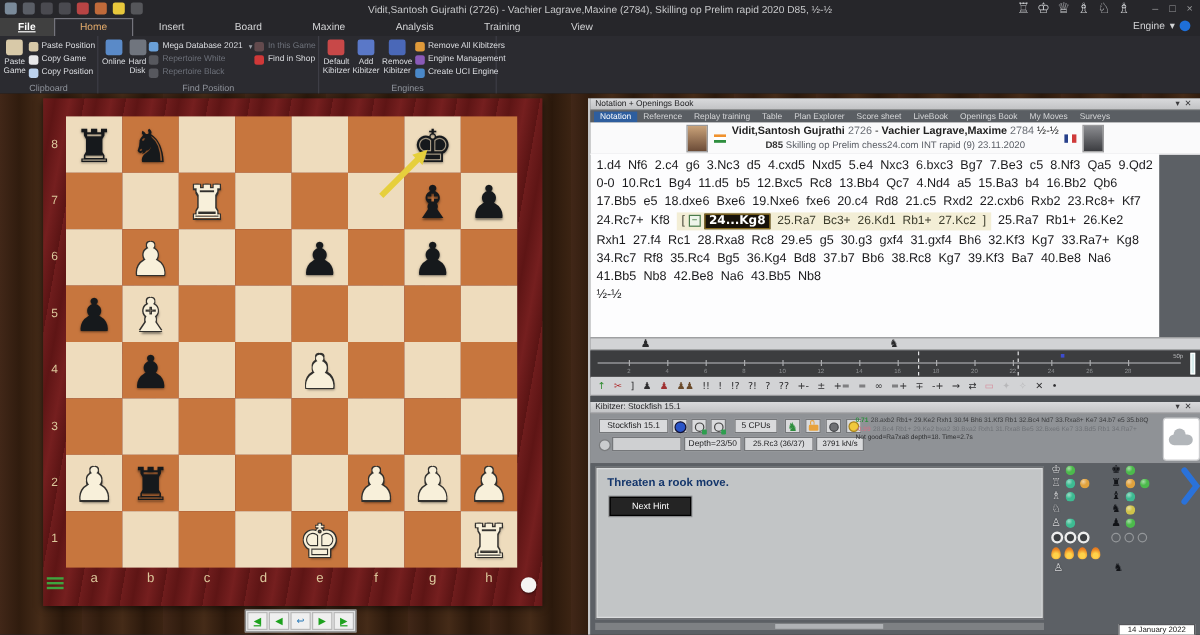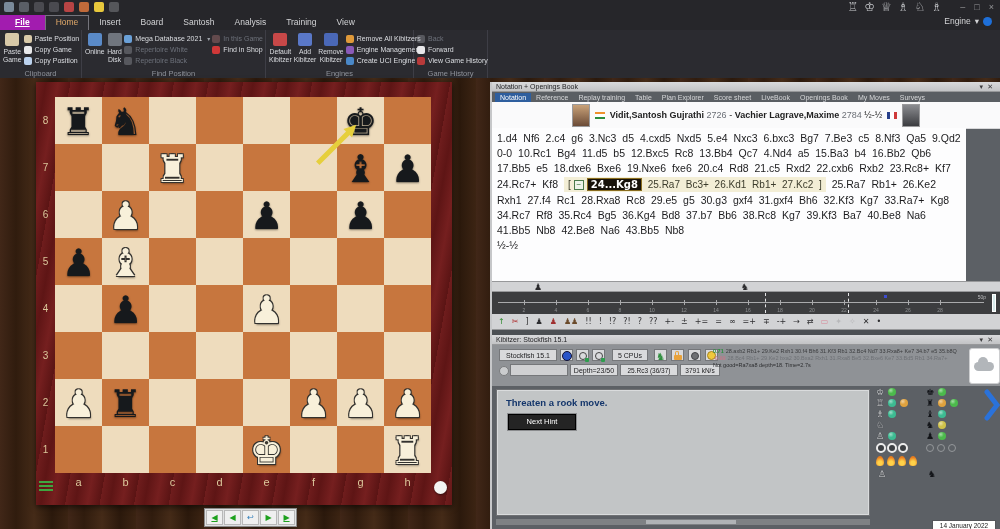--- a/index.html
+++ b/index.html
@@ -10,22 +10,22 @@
   
   .titlebar{position:absolute;left:0;top:0;width:1000px;height:15px;background:#26262a;}
   .qat{position:absolute;left:4px;top:2px;display:flex;gap:5px;align-items:center;}
   .qicon{width:10px;height:10px;border-radius:2px;}
   .tb-title{position:absolute;left:150px;right:150px;top:3px;text-align:center;font-size:8.5px;color:#c7c8ca;white-space:nowrap;overflow:hidden;}
   .tb-pieces{position:absolute;right:52px;top:0px;font-size:12px;color:#c9cbce;letter-spacing:6px;}
   .tb-win{position:absolute;right:6px;top:2px;display:flex;gap:9px;color:#96979a;font-size:9px;}
 
   
   .menubar{position:absolute;left:0;top:15px;width:1000px;height:15px;background:#26262a;display:flex;}
-  .mtab{padding:0 10px;height:15px;line-height:15px;font-size:8.5px;color:#d2d3d5;}
-  .mtab.file{background:#a21caf;color:#fff;padding:0 15px;font-weight:bold;text-decoration:underline;}
+  .mtab{padding:0 21px;height:15px;line-height:15px;font-size:8.5px;color:#d2d3d5;}
+  .mtab.file{background:#404040;color:#fff;padding:0 15px;font-weight:bold;text-decoration:underline;}
   .mtab.active{background:#2b2b30;color:#e2aa6a;border:1px solid #74747c;border-bottom:none;line-height:13px;box-sizing:border-box;}
   .style-btn{position:absolute;right:8px;top:1px;font-size:8.5px;color:#d2d3d5;display:flex;gap:4px;align-items:center;}
   .style-circ{width:9px;height:9px;border-radius:50%;background:#1e6fd8;display:inline-block;}
 
   
   .ribbon{position:absolute;left:0;top:30px;width:1000px;height:48px;background:#2b2b30;border-bottom:1px solid #141416;display:flex;}
   .rb-group{position:relative;border-right:1px solid #3e3e46;box-sizing:border-box;padding:1px 2px 10px 3px;flex:none;}
   .rb-label{position:absolute;bottom:0;left:0;width:100%;text-align:center;font-size:7.5px;color:#8e929a;}
   .rb-content{display:flex;gap:2px;height:37px;}
   .rb-big{width:34px;display:flex;flex-direction:column;align-items:center;text-align:center;font-size:6.8px;line-height:7.5px;color:#dcdee2;padding-top:2px;box-sizing:border-box;}
@@ -159,35 +159,36 @@
     <div class="qat">
         <div class="qicon" style="background: rgb(122, 138, 154);"></div>
         <div class="qicon" style="background: rgb(90, 94, 102);"></div>
         <div class="qicon" style="background: rgb(74, 74, 80);"></div>
         <div class="qicon" style="background: rgb(74, 74, 80);"></div>
         <div class="qicon" style="background: rgb(184, 68, 68);"></div>
         <div class="qicon" style="background: rgb(192, 106, 58);"></div>
         <div class="qicon" style="background: rgb(232, 200, 60);"></div>
         <div class="qicon" style="background: rgb(85, 86, 90);"></div>
       </div>
+    <div class="tb-title">Vidit,Santosh Gujrathi (2726) - Vachier Lagrave,Maxine (2784), Skilling op Prelim rapid 2020  D85, ½-½</div>
     <div class="tb-pieces glyph">♖♔♕♗♘♗</div>
     <div class="tb-win">
         <span>–</span>
         <span>□</span>
         <span>×</span>
       </div>
   </div>
 
   <div class="menubar">
     <div style="display:flex;">
         <div class="mtab file">File</div>
         <div class="mtab active">Home</div>
         <div class="mtab">Insert</div>
         <div class="mtab">Board</div>
-        <div class="mtab">Santosh</div>
+        <div class="mtab">Maxine</div>
         <div class="mtab">Analysis</div>
         <div class="mtab">Training</div>
         <div class="mtab">View</div>
       </div>
     <div class="style-btn">
       <span>Engine</span>
       <span>▾</span>
       <span class="style-circ"></span>
     </div>
   </div>
@@ -277,39 +278,20 @@
               <span class="sicon" style="background: rgb(138, 90, 184);"></span>
               <span>Engine Management</span>
             </div>
             <div class="rb-small">
               <span class="sicon" style="background: rgb(74, 136, 200);"></span>
               <span>Create UCI Engine</span>
             </div>
           </div>
         </div>
         <div class="rb-label">Engines</div>
-      </div>
-      <div class="rb-group" style="width: 74px;">
-        <div class="rb-content">
-          <div class="rb-col">
-            <div class="rb-small rb-dim">
-              <span class="sicon" style="background: rgb(154, 157, 164);"></span>
-              <span>Back</span>
-            </div>
-            <div class="rb-small">
-              <span class="sicon" style="background: rgb(232, 232, 234);"></span>
-              <span>Forward</span>
-            </div>
-            <div class="rb-small">
-              <span class="sicon" style="background: rgb(184, 58, 58);"></span>
-              <span>View Game History</span>
-            </div>
-          </div>
-        </div>
-        <div class="rb-label">Game History</div>
       </div>
     </div>
 
   <div class="wood">
     <div class="board-frame">
       <div class="squares">
           <div class="sq light" style="left: 0px; top: 0px;"></div>
           <div class="sq dark" style="left: 47px; top: 0px;"></div>
           <div class="sq light" style="left: 94px; top: 0px;"></div>
           <div class="sq dark" style="left: 141px; top: 0px;"></div>
@@ -458,20 +440,24 @@
       <div class="flag india"></div>
       <div class="hdr-text">
         <div>
           <span class="hdr-name">Vidit,Santosh Gujrathi</span>
           <span class="hdr-elo">2726</span>
           <span>-</span>
           <span class="hdr-name">Vachier Lagrave,Maxime</span>
           <span class="hdr-elo">2784</span>
           <span>½-½</span>
         </div>
+        <div class="hdr-line2">
+          <span class="hdr-eco">D85</span>
+          <span>Skilling op Prelim chess24.com INT rapid (9) 23.11.2020</span>
+        </div>
       </div>
       <div class="flag france"></div>
       <div class="photo right"></div>
     </div>
 
     <div class="np-moves">
       <span>1.d4 Nf6 2.c4 g6 3.Nc3 d5 4.cxd5 Nxd5 5.e4 Nxc3 6.bxc3 Bg7 7.Be3 c5 8.Nf3 Qa5 9.Qd2 0-0 10.Rc1 Bg4 11.d5 b5 12.Bxc5 Rc8 13.Bb4 Qc7 4.Nd4 a5 15.Ba3 b4 16.Bb2 Qb6 17.Bb5 e5 18.dxe6 Bxe6 19.Nxe6 fxe6 20.c4 Rd8 21.c5 Rxd2 22.cxb6 Rxb2 23.Rc8+ Kf7 24.Rc7+ Kf8</span>
       <div class="variation">
         <span>[</span><span class="minus-box">−</span><span class="selmove glyph">24...Kg8</span>
         <span>25.Ra7 Bc3+ 26.Kd1 Rb1+ 27.Kc2</span>

